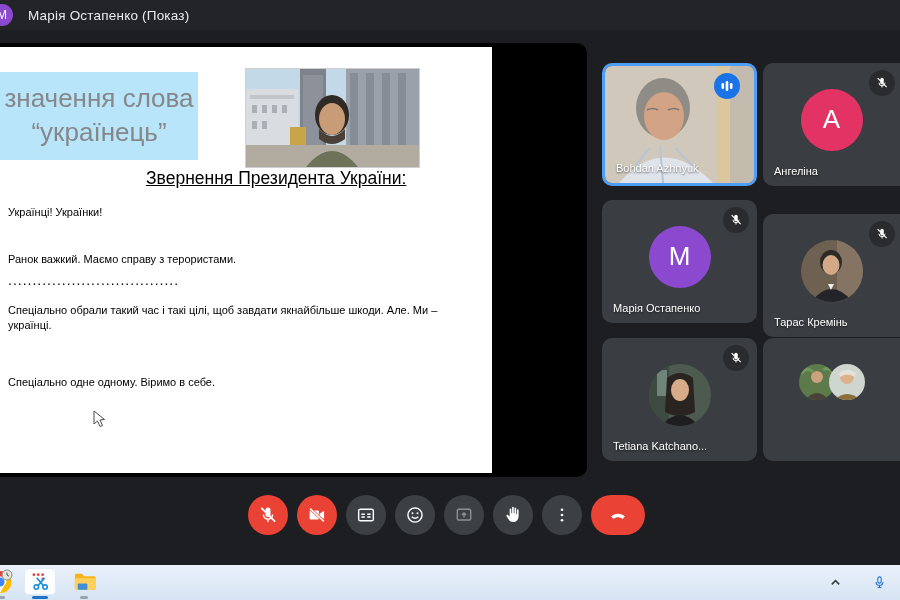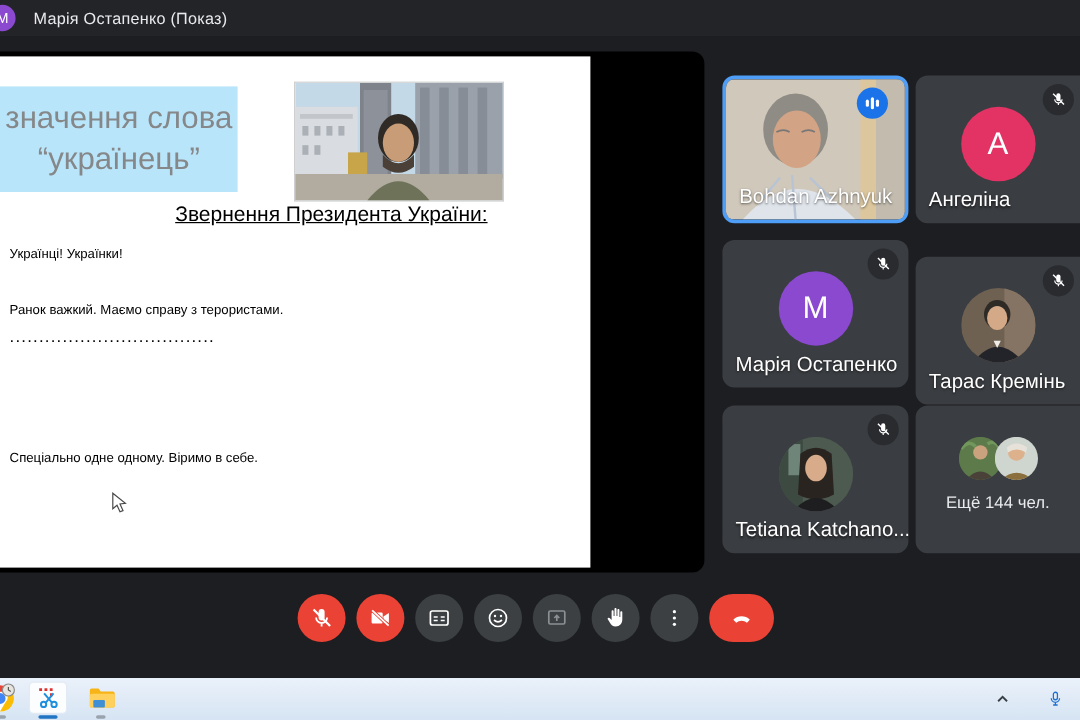--- a/index.html
+++ b/index.html
@@ -29,21 +29,21 @@
   .p1 { top:158px; } .p2 { top:205px; } .pdots { top:224px; letter-spacing:1px; font-size:14px; }
   .p3 { top:256px; width:458px; } .p4 { top:328px; }
 
   .slide-footer { position:absolute; left:0; top:398px; width:478px; height:40px; display:flex;
                   align-items:center; color:#a9a9a9; font-size:10px; letter-spacing:1px; }
   .f-line { height:1px; background:#d8d8d8; flex:0 0 auto; }
   .cursor { position:absolute; left:93px; top:363px; }
 
   
   .tile { position:absolute; background:#3a3d41; border-radius:10px; overflow:hidden; }
-  .tile-name { position:absolute; left:11px; bottom:9px; color:#fff; font-size:17px;
+  .tile-name { position:absolute; left:11px; bottom:9px; color:#fff; font-size:11px;
                text-shadow:0 1px 2px rgba(0,0,0,.6); white-space:nowrap; }
   .mute-badge { position:absolute; top:7px; width:26px; height:26px; border-radius:50%;
                 background:rgba(28,30,33,.55); display:flex; align-items:center; justify-content:center; }
   .speak-badge { position:absolute; top:7px; right:14px; width:26px; height:26px; border-radius:50%;
                  background:#1a73e8; display:flex; align-items:center; justify-content:center; }
   .tile-avatar { position:absolute; left:50%; top:50%; transform:translate(-50%,-58%);
                  width:62px; height:62px; border-radius:50%; color:#fff; font-size:26px;
                  display:flex; align-items:center; justify-content:center; }
   .tile-video-border { border:3px solid #4e9df6; }
   .photo-fill { position:absolute; inset:0; }
@@ -117,20 +117,21 @@
         <path d="M73 60 Q86 74 99 60 L99 70 Q86 80 73 70 Z" fill="#4a4038"></path>
         <path d="M60 98 Q86 66 112 98 Z" fill="#6e7258"></path>
       </svg>
     </div>
 
     <div class="slide-heading">Звернення Президента України:</div>
 
     <div class="slide-para p1">Українці! Українки!</div>
     <div class="slide-para p2">Ранок важкий. Маємо справу з терористами.</div>
     <div class="slide-para pdots">...................................</div>
+    <div class="slide-para p3">Спеціально обрали такий час і такі цілі, щоб завдати якнайбільше шкоди. Але. Ми – українці.</div>
     <div class="slide-para p4">Спеціально одне одному. Віримо в себе.</div>
 
 
     <svg class="cursor" width="13" height="18" viewBox="0 0 13 18">
       <path d="M1 1 L1 14 L4.5 11 L7 16.5 L9.5 15.5 L7 10 L11.5 9.5 Z" fill="#fff" stroke="#4a4a4a" stroke-width="1"></path>
     </svg>
   </div>
 </div>
 
 <div class="tile tile-video-border" style="left:602px; top:63px; width:155px; height:123px;">
@@ -232,21 +233,20 @@
     </div>
     <div class="ov-av">
       <svg width="36" height="36" viewBox="0 0 36 36">
           <rect width="36" height="36" fill="#cfd6cf"></rect>
         <circle cx="18" cy="13" r="7" fill="#dcb18c"></circle>
           <path d="M10 9 Q18 2 27 9 L26 13 Q18 8 11 13 Z" fill="#e6e2da"></path>
         <path d="M5 36 Q18 24 32 36 Z" fill="#8a6f3c"></path>
         </svg>
     </div>
   </div>
-  <div class="overflow-label">Ещё 144 чел.</div>
 </div>
 
 <div class="controls">
 
   <button class="ctl red">
     <svg width="20" height="20" viewBox="0 0 24 24">
       <path d="M12 14.5a3 3 0 0 0 3-3V6a3 3 0 0 0-6 0v5.5a3 3 0 0 0 3 3z" fill="#fff"></path>
       <path d="M6.5 11.5a5.5 5.5 0 0 0 11 0 M12 17v3.5" stroke="#fff" stroke-width="1.8" fill="none"></path>
       <path d="M4 3.5 L20.5 20" stroke="#fff" stroke-width="2.2"></path>
     </svg>

